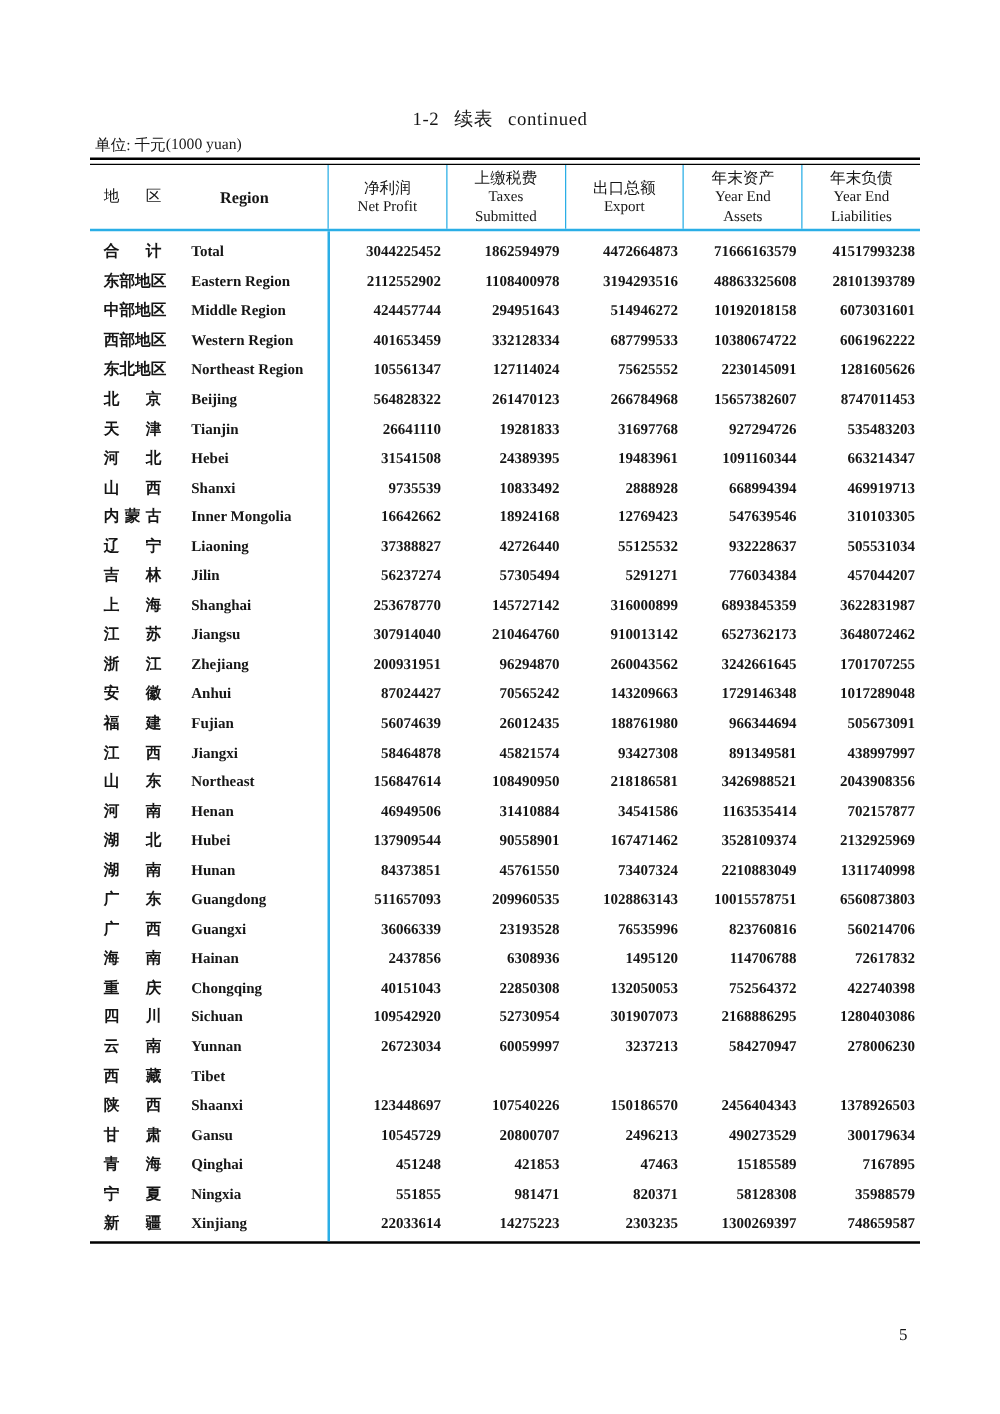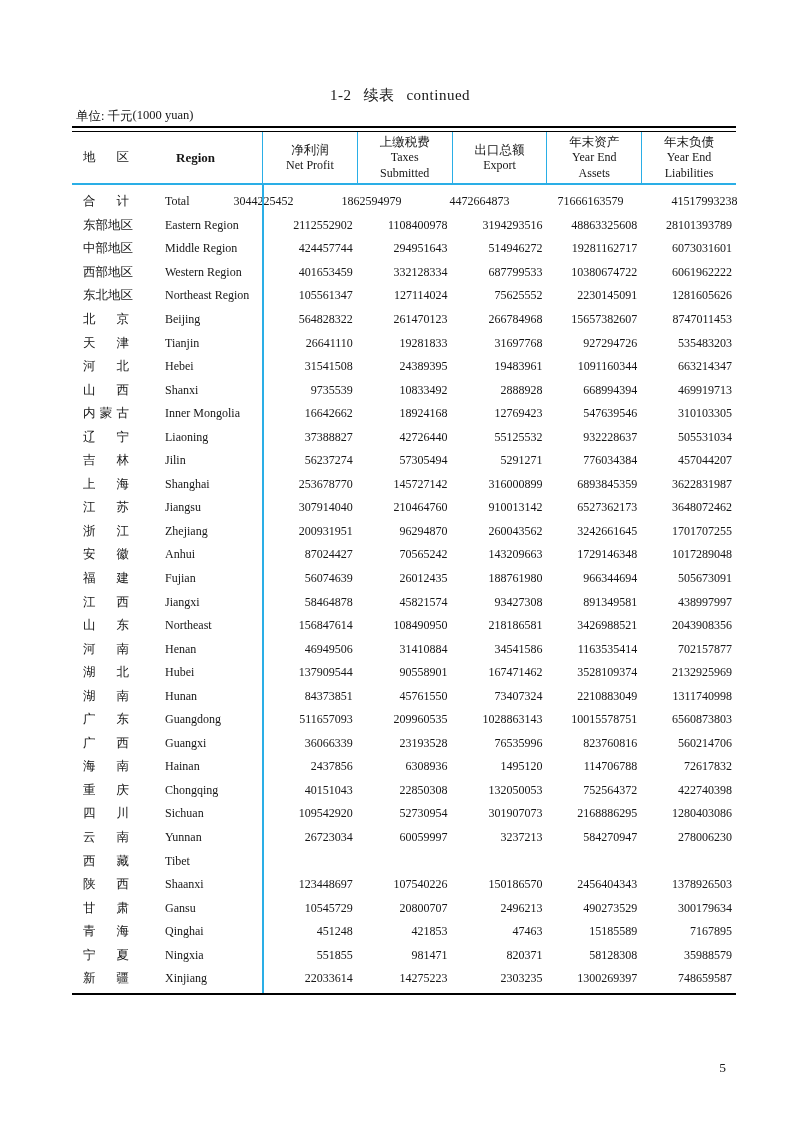--- a/index.html
+++ b/index.html
@@ -50,29 +50,29 @@
 
   .tbody {
     position:relative;
     padding-top:5px; padding-bottom:2px;
     border-bottom:2.5px solid #000;
   }
   .v-sep {
     position:absolute; left:190px; top:0; bottom:0; width:1.5px;
     background:var(--cyan);
   }
-  .row { display:flex; height:23.55px; align-items:center; font-size:12px; }
-  .row.bold { font-weight:normal;gap:44px; }
+  .row { display:flex; height:23.55px; align-items:center; font-size:12px;font-weight:bold; }
+  .row.bold { font-weight:bold; }
   .region { width:190px; display:flex; align-items:center; }
   .cn {
     display:inline-block; width:46px; margin-left:11px;
     text-align:justify; text-align-last:justify;
     font-size:12.5px; white-space:nowrap; overflow:visible;
   }
-  .en { margin-left:36px; white-space:nowrap; }
+  .en { margin-left:24px; white-space:nowrap; }
   .num { width:94.8px; text-align:right; padding-right:4px;
          font-variant-numeric:tabular-nums; }
 
   .page-number {
     position:absolute; top:1060px; right:74px; font-size:13.5px;
   }
 </style>
 </head>
 <body>
 
@@ -147,21 +147,21 @@
           <span class="num">28101393789</span>
         </div>
         <div class="row">
           <div class="region">
             <span class="cn">中部地区</span>
             <span class="en">Middle Region</span>
           </div>
           <span class="num">424457744</span>
           <span class="num">294951643</span>
           <span class="num">514946272</span>
-          <span class="num">19281162717</span>
+          <span class="num">10192018158</span>
           <span class="num">6073031601</span>
         </div>
         <div class="row">
           <div class="region">
             <span class="cn">西部地区</span>
             <span class="en">Western Region</span>
           </div>
           <span class="num">401653459</span>
           <span class="num">332128334</span>
           <span class="num">687799533</span>

